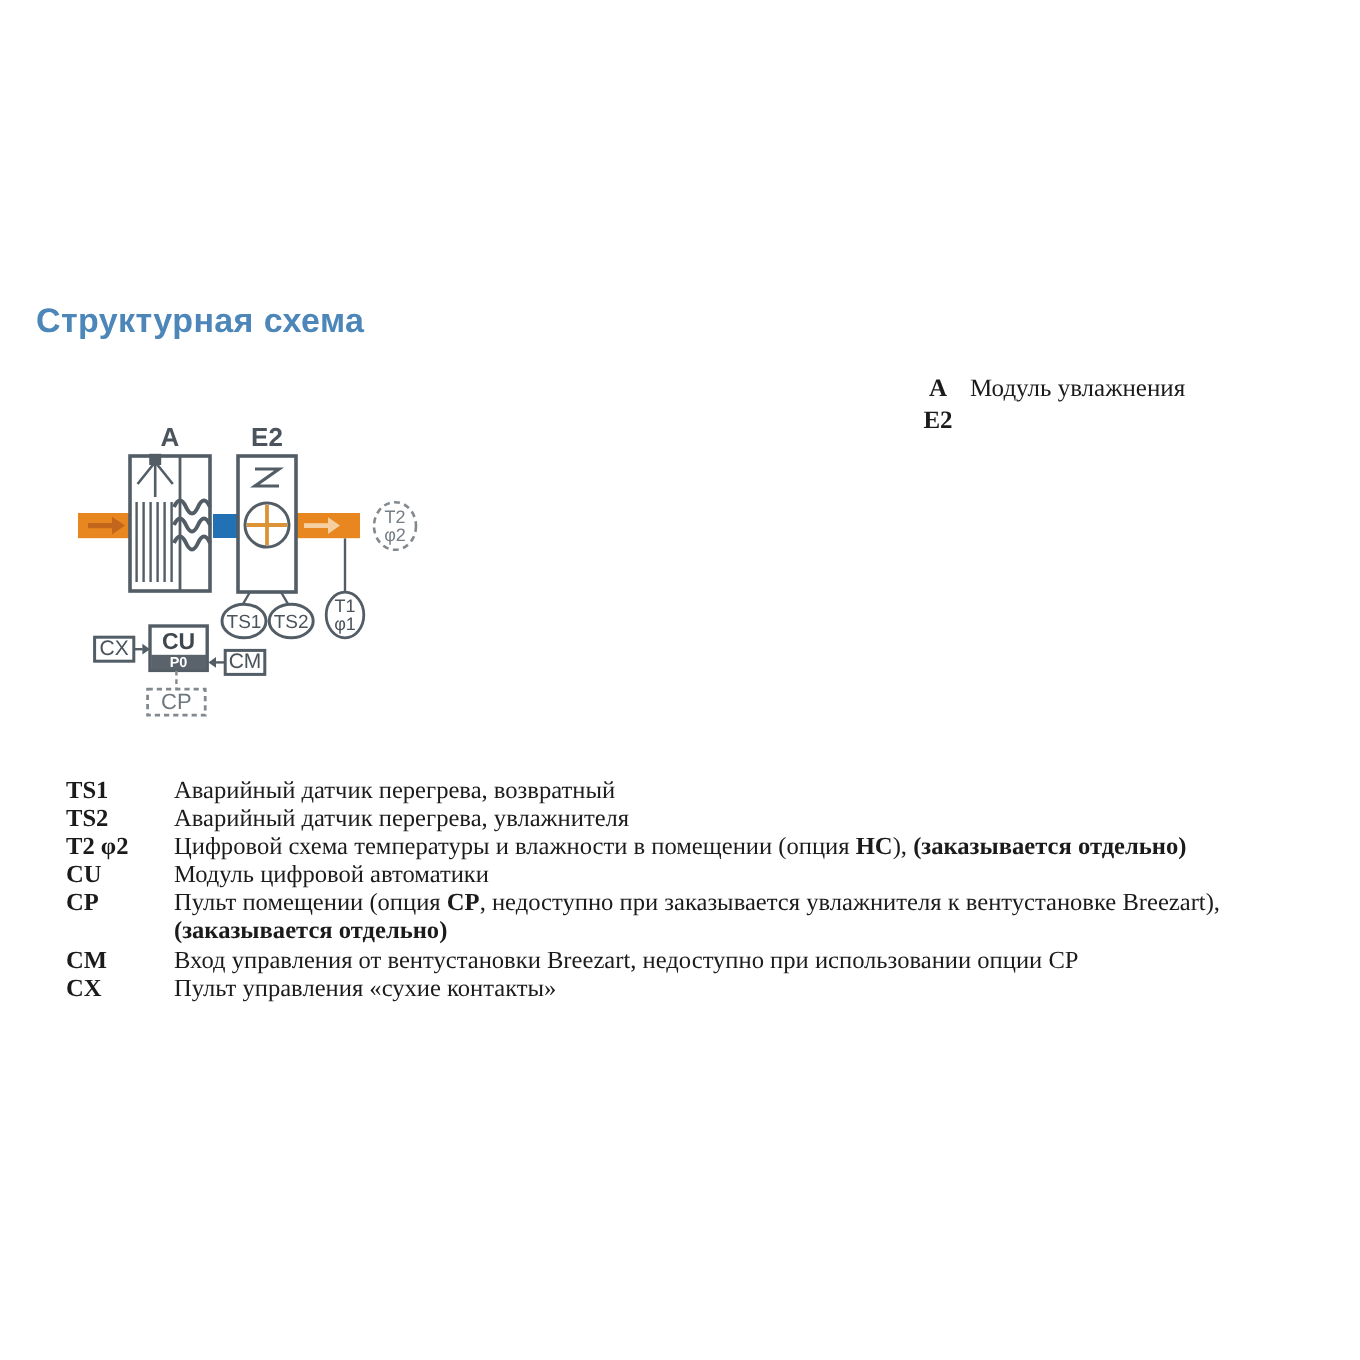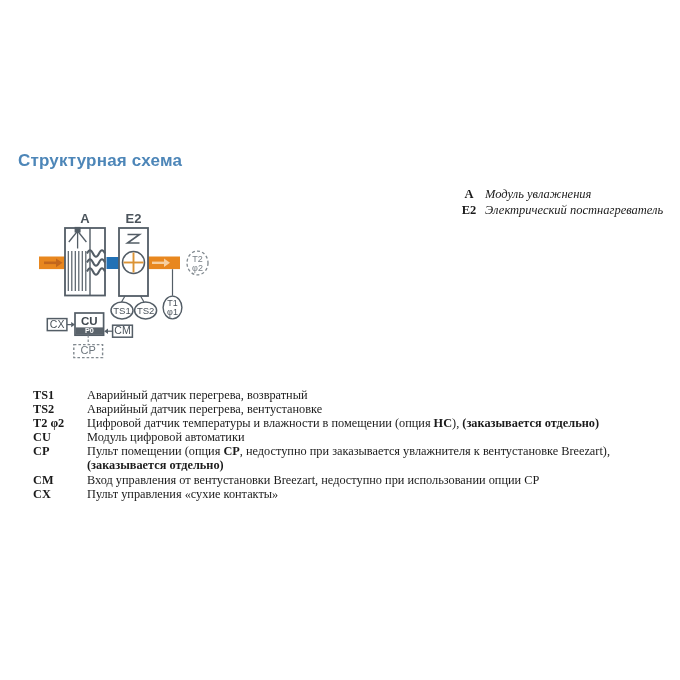--- a/index.html
+++ b/index.html
@@ -14,21 +14,21 @@
   .title {
     position:absolute; left:18px; top:151px;
     font-family:"Liberation Sans", sans-serif;
     font-weight:bold; font-size:17px; letter-spacing:.2px;
     color:#4d86b8;
   }
   .diagram { position:absolute; left:30px; top:195px; width:200px; height:170px; }
   .side-legend { position:absolute; left:455px; top:186px; font-size:12.5px; }
   .side-row { display:flex; line-height:16px; }
   .side-label { flex:0 0 28px; text-align:center; font-weight:bold; }
-  .side-text { padding-left:2px; white-space:nowrap;font-style:italic; }
+  .side-text { padding-left:2px; white-space:nowrap; }
   .legend-list { position:absolute; left:33px; top:388px; width:616px; font-size:12.3px; }
   .leg-row { display:flex; line-height:14.1px; }
   .leg-label { flex:0 0 54px; font-weight:bold; }
   .leg-desc { flex:1;font-family:Liberation Serif, serif; }
   svg text { font-family:"Liberation Sans", sans-serif; }
 </style>
 </head>
 <body>
 
 <div class="title">Структурная схема</div>
@@ -139,36 +139,35 @@
   </g>
 </svg>
 
 <div class="side-legend">
     <div class="side-row">
       <span class="side-label">A</span>
       <span class="side-text">Модуль увлажнения</span>
     </div>
     <div class="side-row">
       <span class="side-label">E2</span>
-      <span class="side-text">Электрический постнагреватель</span>
     </div>
   </div>
 
 <div class="legend-list">
     <div class="leg-row">
       <span class="leg-label">TS1</span>
       <span class="leg-desc"><span>Аварийный датчик перегрева, возвратный</span></span>
     </div>
     <div class="leg-row">
       <span class="leg-label">TS2</span>
-      <span class="leg-desc"><span>Аварийный датчик перегрева, вентустановке</span></span>
+      <span class="leg-desc"><span>Аварийный датчик перегрева, увлажнителя</span></span>
     </div>
     <div class="leg-row">
       <span class="leg-label">T2 φ2</span>
-      <span class="leg-desc"><span>Цифровой датчик температуры и влажности в помещении (опция </span><b>НС</b><span>), </span><b>(заказывается отдельно)</b></span>
+      <span class="leg-desc"><span>Цифровой схема температуры и влажности в помещении (опция </span><b>НС</b><span>), </span><b>(заказывается отдельно)</b></span>
     </div>
     <div class="leg-row">
       <span class="leg-label">CU</span>
       <span class="leg-desc"><span>Модуль цифровой автоматики</span></span>
     </div>
     <div class="leg-row">
       <span class="leg-label">CP</span>
       <span class="leg-desc"><span>Пульт помещении (опция </span><b>СР</b><span>, недоступно при заказывается увлажнителя к вентустановке Breezart),</span><br><b>(заказывается отдельно)</b></span>
     </div>
     <div class="leg-row">

